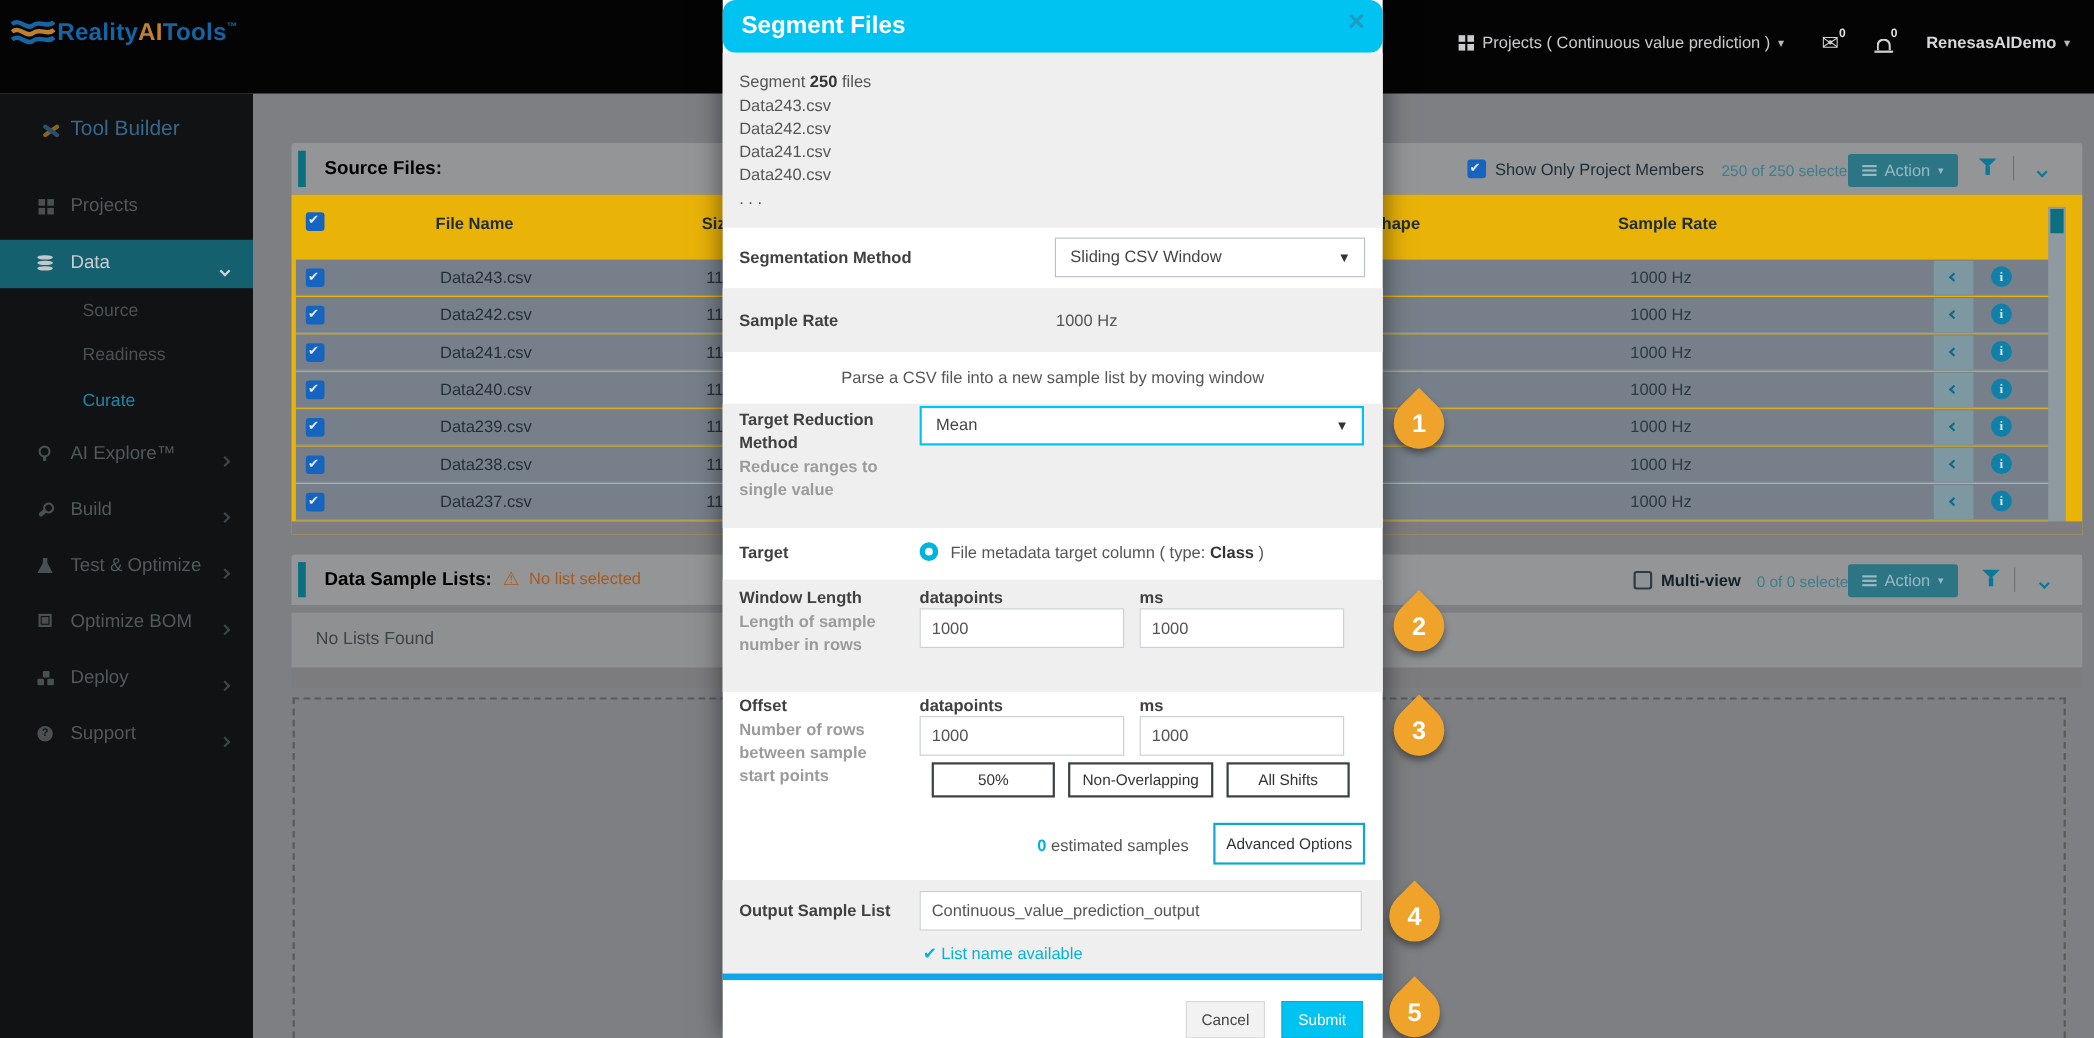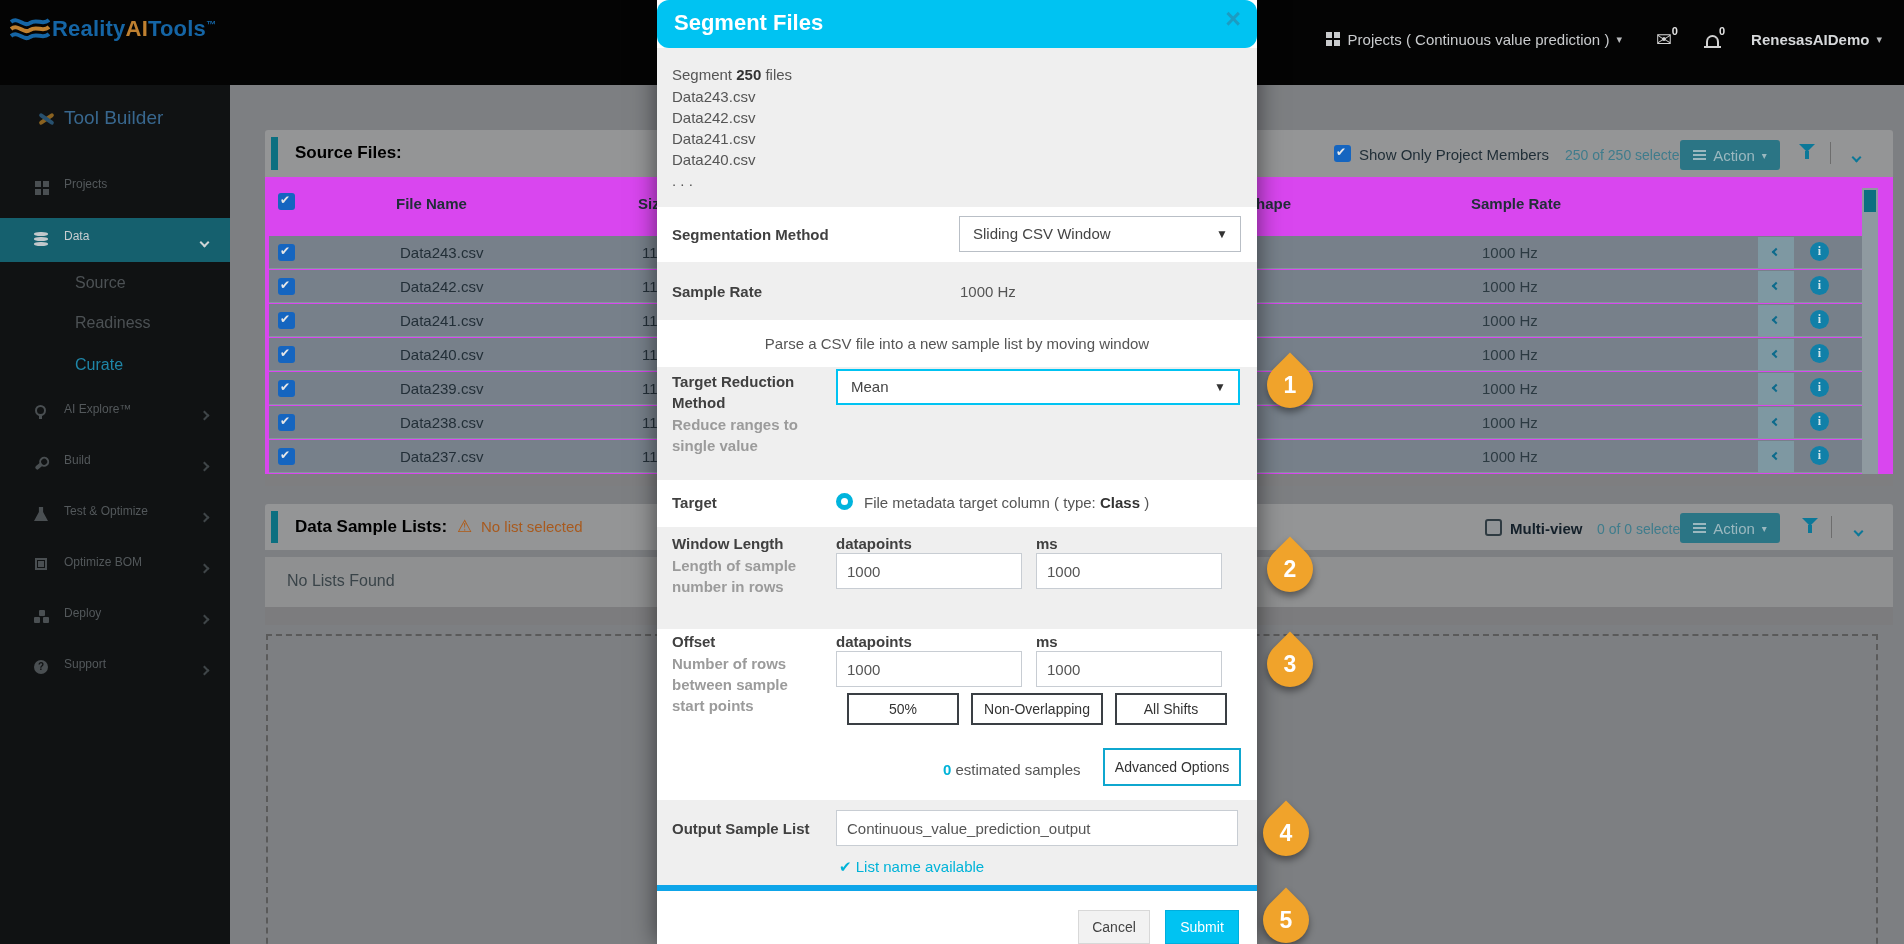--- a/index.html
+++ b/index.html
@@ -21,21 +21,21 @@
   .bell:after { content:""; position:absolute; left:-4px; bottom:-2px; width:17px; height:2px; background:#d2d2d2; }
   .user { font-weight:bold; color:#d6d8da; margin-left:26px; }
 
   
   #sidebar { position:absolute; top:85px; left:0; width:230px; height:859px; background:#101213; color:#53585b; }
   #toolbuilder { position:absolute; top:10px; left:0; width:230px; height:50px; }
   #toolbuilder .tb-label { position:absolute; left:64px; top:12px; font-size:19px; color:#38678e;text-align:right; }
   .wrench-ic { position:absolute; left:36px; top:14px; width:20px; height:20px; }
   .wrench-ic span:nth-child(1){ position:absolute; left:2px; top:8px; width:17px; height:4px; background:#8a6220; border-radius:2px; transform:rotate(-35deg);}
   .wrench-ic span:nth-child(2){ position:absolute; left:2px; top:8px; width:17px; height:4px; background:#27506e; border-radius:2px; transform:rotate(35deg);}
-  .side-item { position:absolute; left:0; width:230px; height:44px; font-size:12px; }
+  .side-item { position:absolute; left:0; width:230px; height:44px; font-size:17px; }
   .side-item .lbl { position:absolute; left:64px; top:11px; }
   .side-ic { position:absolute; left:34px; top:14px; width:16px; height:16px; color:#4a4f52; }
   .chev { display:inline-block; width:7px; height:7px; border-right:2px solid currentColor; border-bottom:2px solid currentColor; }
   .chev.right { transform:rotate(-45deg); }
   .chev.down  { transform:rotate(45deg); }
   .side-chev { position:absolute; right:22px; top:17px; color:#3f4548; }
   .item-active { background:#15606e; color:#c9ced1; }
   .item-active .side-ic { color:#c2c8cb; }
   .item-active .side-chev { color:#cfd4d6; }
   .sub-item { position:absolute; left:0; width:230px; height:40px; font-size:16px; color:#4c5154; }
@@ -64,21 +64,21 @@
   .funnel-ic { position:absolute; width:16px; height:16px; }
   .funnel-ic i { position:absolute; top:0; left:0; border-left:8px solid transparent; border-right:8px solid transparent; border-top:8px solid #0c7898; }
   .funnel-ic b { position:absolute; top:7px; left:6px; width:4px; height:8px; background:#0c7898; }
   .collapse-chev { position:absolute; color:#0c7898; }
   .vsep { position:absolute; width:1px; height:22px; background:#6d6d6d; }
   .cb { position:absolute; width:17px; height:17px; border-radius:3px; }
   .cb.checked { background:#1565c0; }
   .cb.checked:after { content:"✔"; position:absolute; left:2px; top:0px; font-size:12px; color:#e8e8e8; }
   .cb.empty { background:#909396; border:2px solid #2f3b42; }
 
-  #tablebox { position:absolute; left:265px; top:177px; width:1628px; height:309px; background:#d946ef; }
+  #tablebox { position:absolute; left:265px; top:177px; width:1628px; height:309px; background:#eab308; }
   .thead-cell { position:absolute; top:18px; font-size:15px; font-weight:bold; color:#212e38; }
   .trow { position:absolute; left:4px; width:1594px; height:33px; background:#77808a; border-bottom:1px solid #86969e; }
   .trow .fname { position:absolute; left:131px; top:8px; font-size:15px; color:#232f38; }
   .trow .fsize { position:absolute; left:373px; top:8px; font-size:15px; color:#232f38; }
   .trow .frate { position:absolute; left:1213px; top:8px; font-size:15px; color:#2c3a42; }
   .trow .chevcell { position:absolute; left:1489px; top:1px; width:36px; height:31px; background:#7e98a2; color:#0d6b8c; text-align:center; }
   .trow .chevcell .chev { width:6px; height:6px; transform:rotate(135deg); margin-top:12px; }
   .info-ic { position:absolute; left:1541px; top:6px; width:19px; height:19px; border-radius:50%; background:#1180a8; color:#cfe4ea; font-size:12px; font-weight:bold; text-align:center; line-height:19px; font-family:"Liberation Serif",serif; }
   .scrolltrack { position:absolute; left:1597px; top:11px; width:16px; height:290px; background:#8f9aa0; }
   .scrollthumb { position:absolute; left:2px; top:2px; width:12px; height:22px; background:#0c6f80; }

